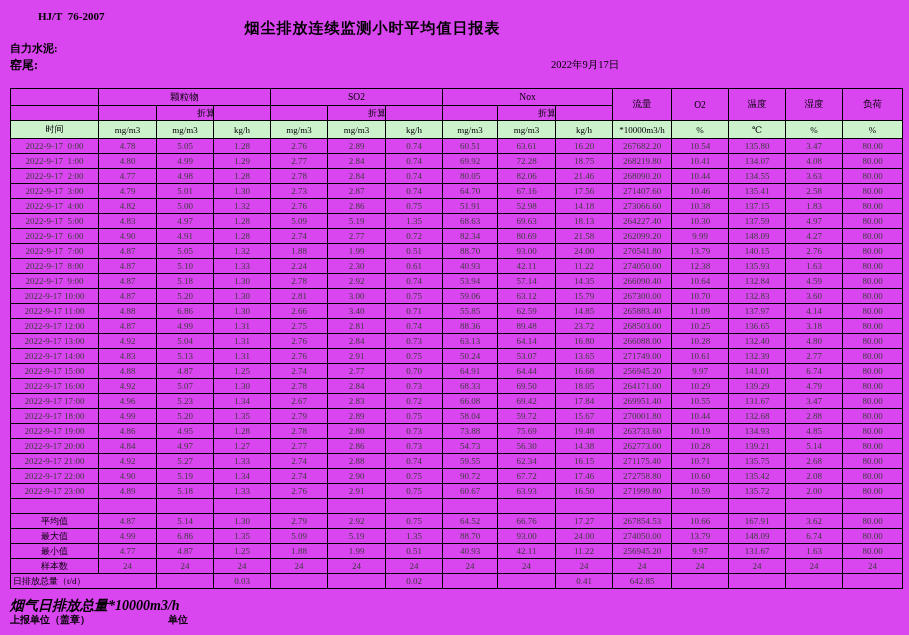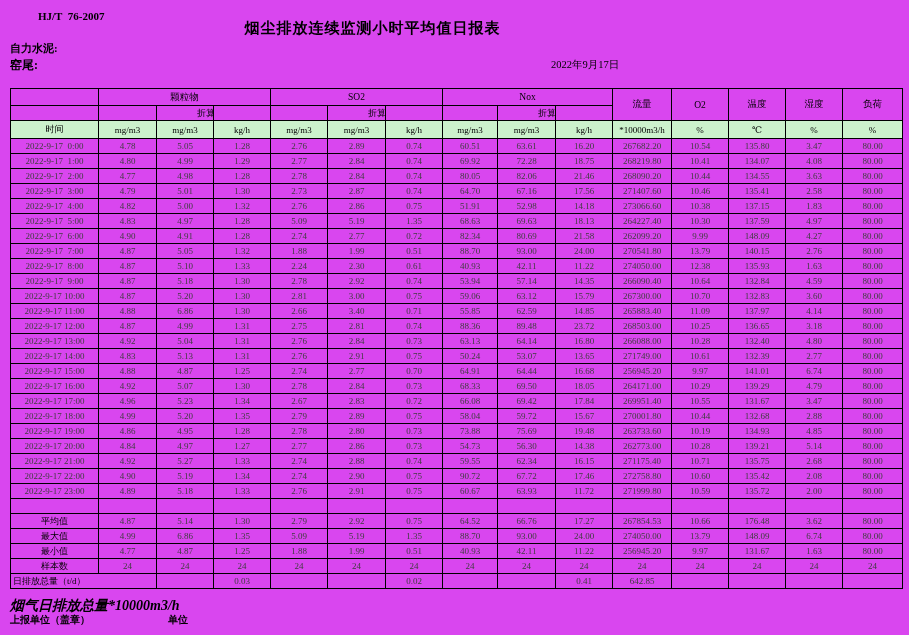--- a/index.html
+++ b/index.html
@@ -508,21 +508,21 @@
         <tr>
           <td>2022-9-17 23:00</td>
           <td>4.89</td>
           <td>5.18</td>
           <td>1.33</td>
           <td>2.76</td>
           <td>2.91</td>
           <td>0.75</td>
           <td>60.67</td>
           <td>63.93</td>
-          <td>11.72</td>
+          <td>16.50</td>
           <td>271999.80</td>
           <td>10.59</td>
           <td>135.72</td>
           <td>2.00</td>
           <td>80.00</td>
         </tr>
         <tr class="spacer">
           <td></td>
           <td></td>
           <td></td>
@@ -545,21 +545,21 @@
           <td>5.14</td>
           <td>1.30</td>
           <td>2.79</td>
           <td>2.92</td>
           <td>0.75</td>
           <td>64.52</td>
           <td>66.76</td>
           <td>17.27</td>
           <td>267854.53</td>
           <td>10.66</td>
-          <td>176.48</td>
+          <td>167.91</td>
           <td>3.62</td>
           <td>80.00</td>
         </tr>
         <tr>
           <td class="lbl">最大值</td>
           <td>4.99</td>
           <td>6.86</td>
           <td>1.35</td>
           <td>5.09</td>
           <td>5.19</td>

